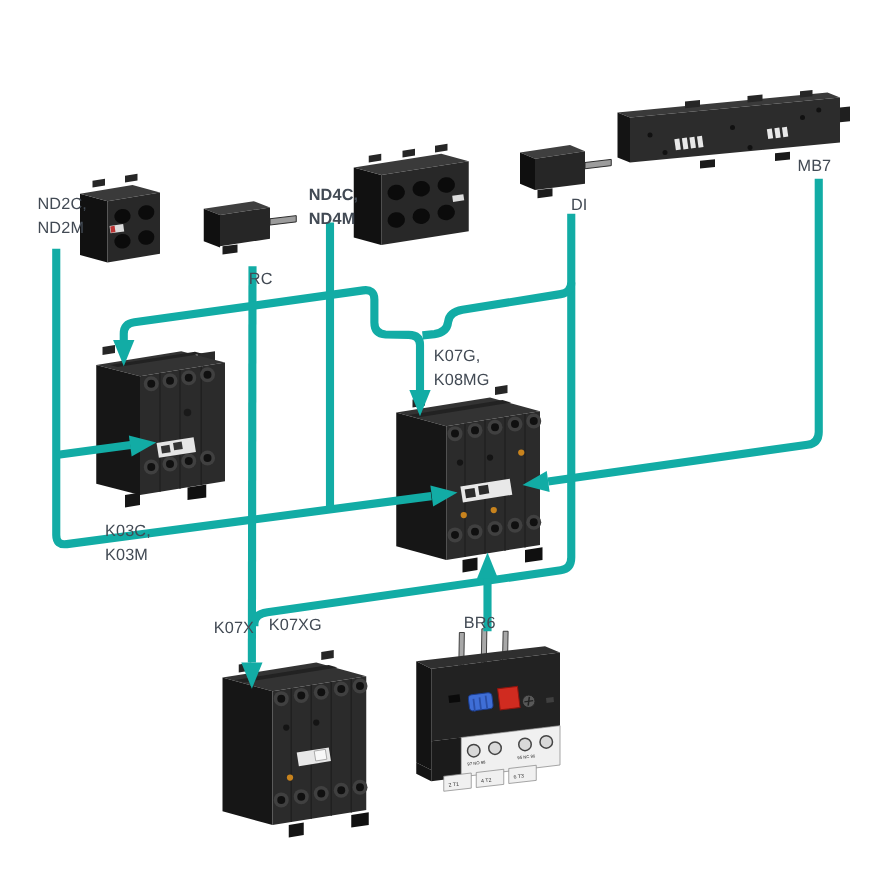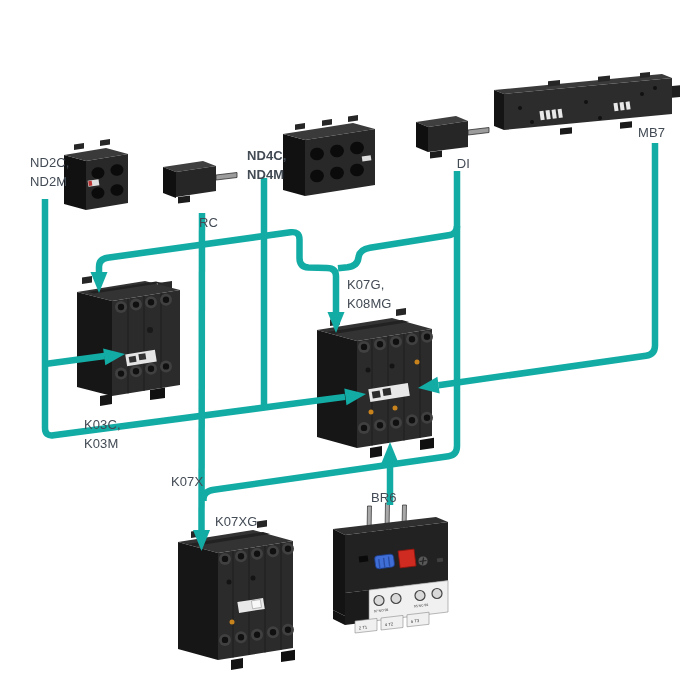--- a/index.html
+++ b/index.html
@@ -306,19 +306,19 @@
   <div class="lbl" style="left:347px;top:243px;margin-top:32px;">
     <div>K07G,</div>
     <div>K08MG</div>
   </div>
 
   <div class="lbl" style="left:84px;top:389px;margin-top:26px;">
     <div>K03C,</div>
     <div>K03M</div>
   </div>
 
-  <div class="lbl" style="left:171px;top:472px;">K07X</div>
-
-  <div class="lbl" style="left:215px;top:512px;">K07XG</div>
+  <div class="lbl" style="left:171px;top:492px;">K07X</div>
+
+  <div class="lbl" style="left:215px;top:490px;">K07XG</div>
 
   <div class="lbl" style="left:371px;top:488px;">BR6</div>
 
 </div>
 
 </body></html>

